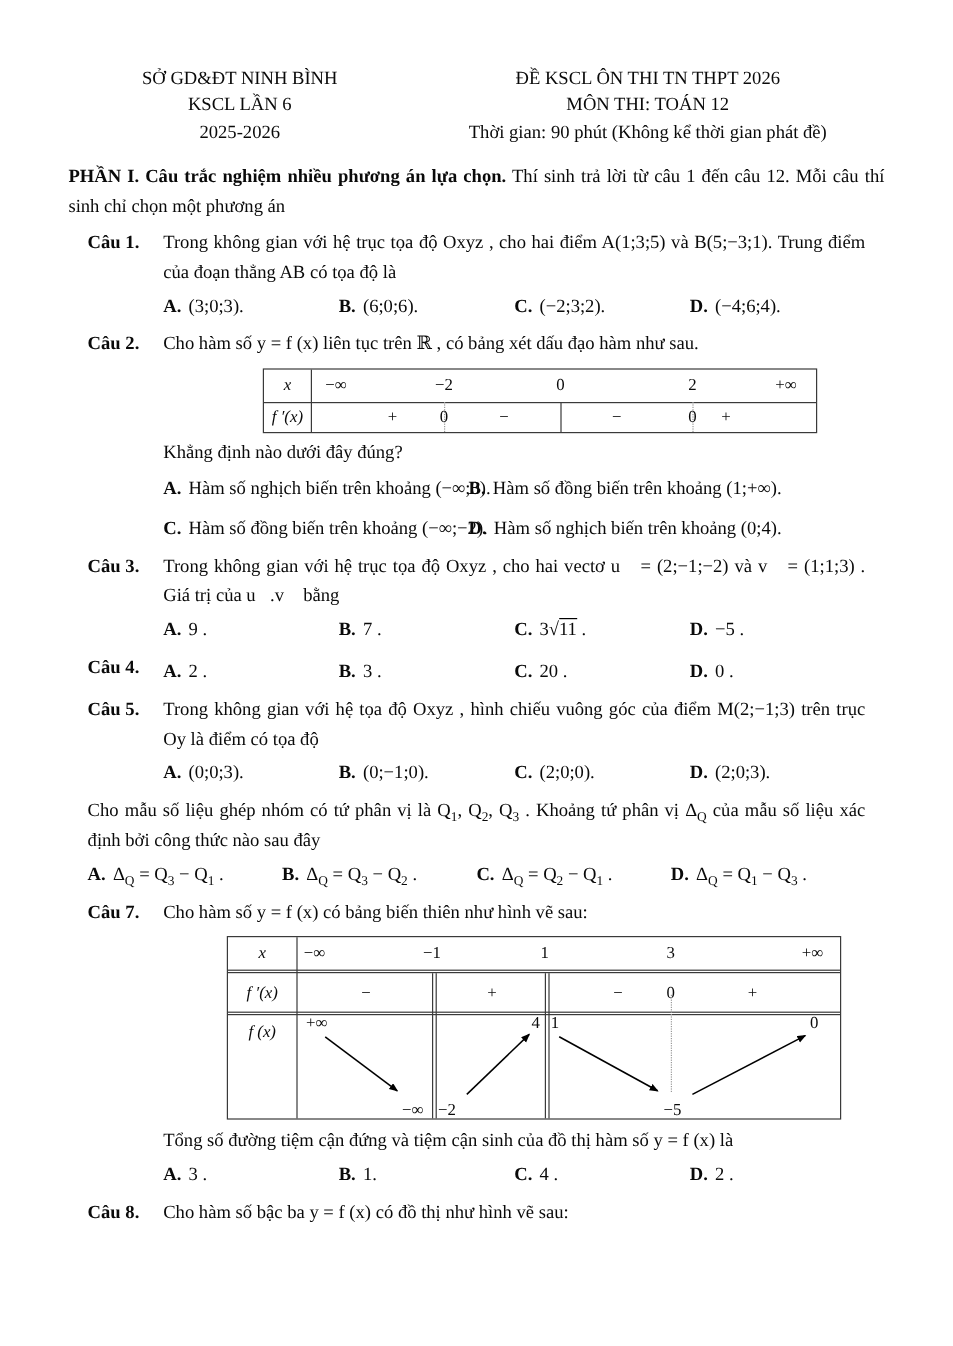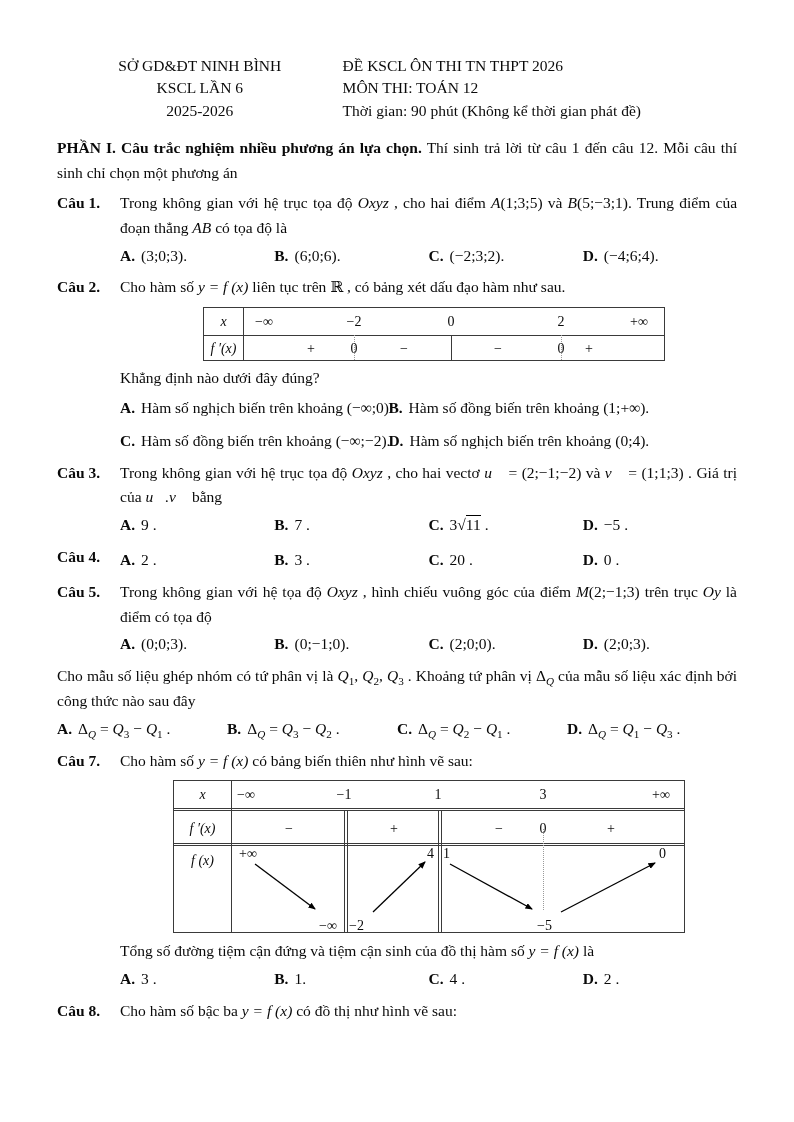--- a/index.html
+++ b/index.html
@@ -7,37 +7,37 @@
   .page{
     width:794px;height:1122px;background:#fff;
     padding:55px 57px 0 57px;
     font-family:"Liberation Serif","DejaVu Serif",serif;
     font-size:15.5px;line-height:1.6;color:#0a0a0a;
     overflow:hidden;position:relative;
   }
   
   .header{display:flex;margin-bottom:14px}
   .hcol-left{width:42%;text-align:center}
-  .hcol-right{width:58%;}
+  .hcol-right{width:58%;text-align:center}
   .hline{font-weight:normal;line-height:1.45}
   .hitalic{font-weight:normal;line-height:1.45}
   
   .intro{margin:0 0 5px;text-align:justify}
   .intro b{font-weight:bold}
   
-  .q{display:flex;margin:0 0 7px}
+  .q{display:flex;margin:0 16px 7px}
   .qlabel{flex:0 0 63px;font-weight:bold}
   .qbody{flex:1;text-align:justify}
   .qline{margin:0}
   .opts{display:flex;margin-top:3px}
   .opts .opt{flex:1;white-space:nowrap}
   .opts2{display:grid;grid-template-columns:43.5% 56.5%;row-gap:8px;margin-top:5px}
   .opts2 .opt{white-space:nowrap}
   .ol{font-weight:bold;margin-right:6px}
-  .i{font-style:italic}
+  .i{}
   .sup{vertical-align:super;font-size:0.72em;line-height:0}
   .sub{vertical-align:sub;font-size:0.72em;line-height:0}
   .sqrt{border-top:1.3px solid #000}
   
   .sign-table{position:relative;width:462px;height:54px;border:1px solid #3a3a3a;
     margin:7px 0 5px 83px;font-size:14px;text-align:left;line-height:normal}
   .st-vline{position:absolute;left:39px;top:0;bottom:0;border-left:1px solid #3a3a3a}
   .st-hline{position:absolute;left:0;right:0;top:27px;border-top:1px solid #3a3a3a}
   .st-lbl{position:absolute;left:0;width:39px;text-align:center;font-style:italic}
   .st-r1{top:0;height:27px;line-height:27px}

